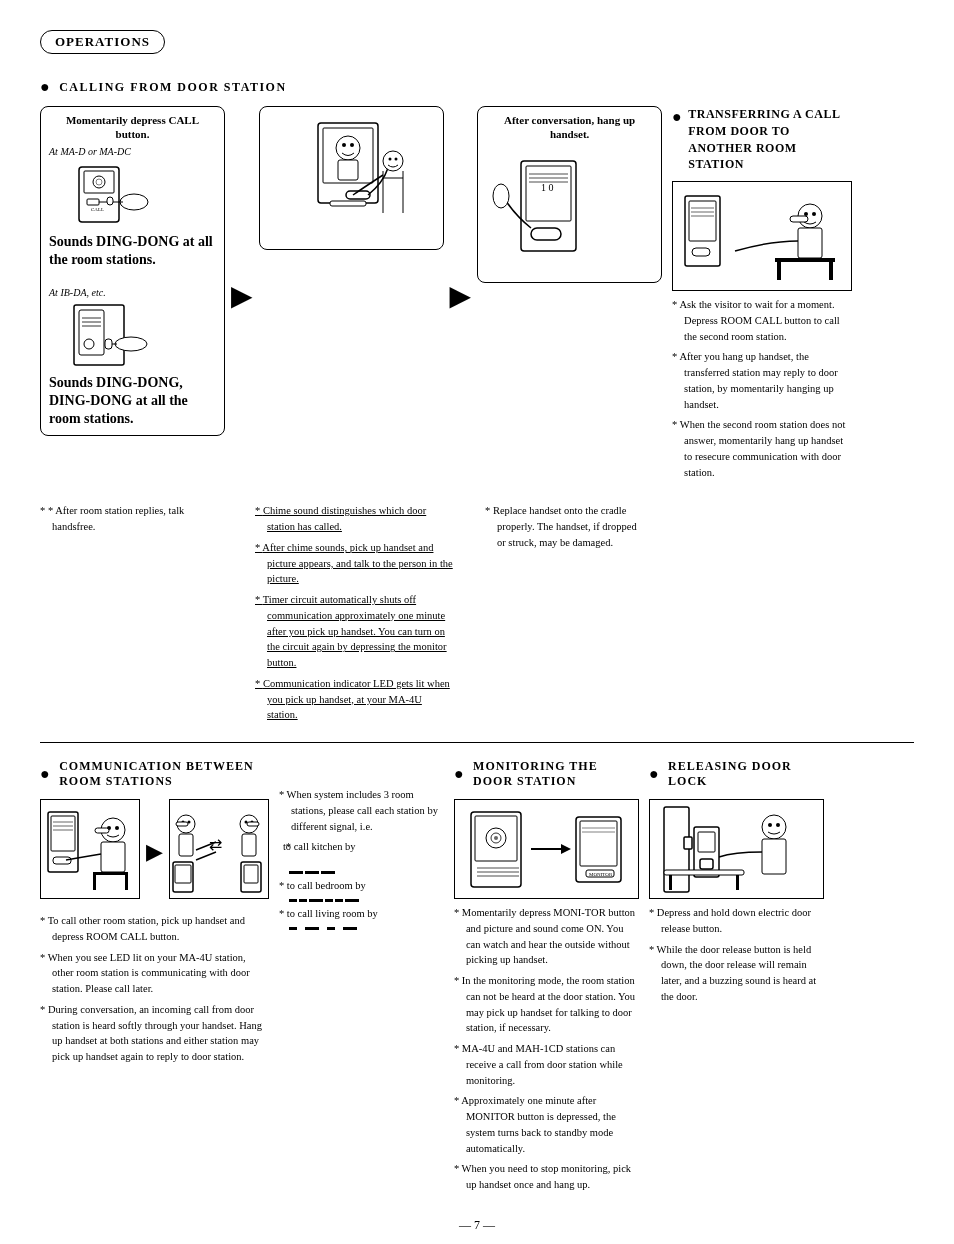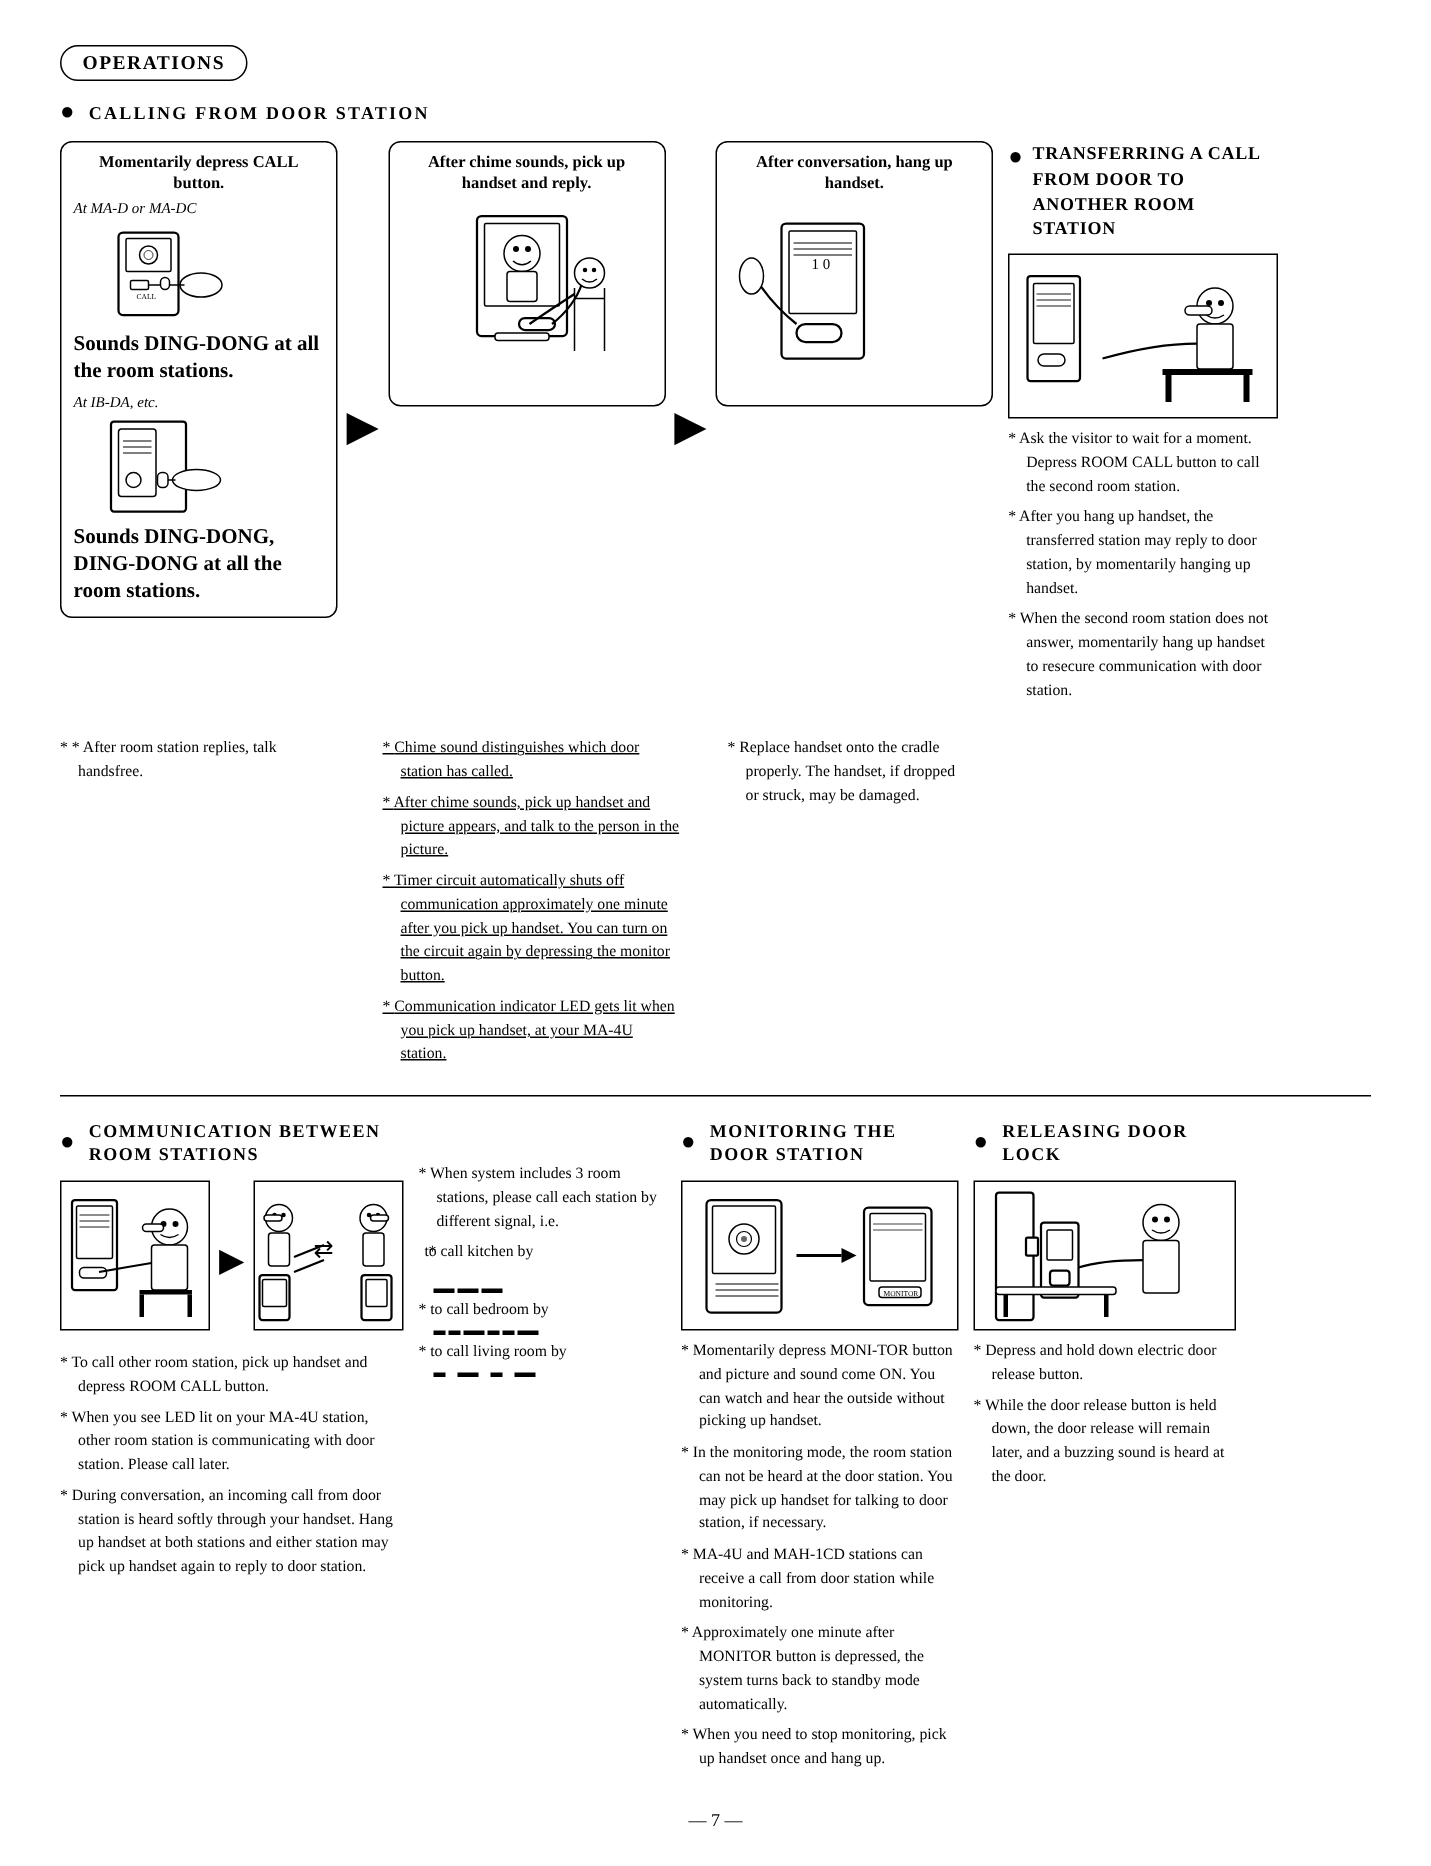--- a/index.html
+++ b/index.html
@@ -15,21 +15,21 @@
 
     
     .operations-header {
       display: inline-block;
       border: 1.5px solid #000;
       border-radius: 12px;
       padding: 3px 14px;
       font-weight: bold;
       font-size: 13px;
       letter-spacing: 1px;
-      margin-bottom: 12px;
+      margin-bottom: 24px;
     }
 
     .section-title {
       font-size: 12px;
       font-weight: bold;
       letter-spacing: 1.5px;
       margin-bottom: 10px;
       display: flex;
       align-items: center;
       gap: 8px;
@@ -175,21 +175,21 @@
       margin-top: 20px;
       font-size: 12px;
     }
 
     
     svg { display: block; }
 
     .two-illust {
       display: flex;
       flex-direction: column;
-      gap: 6px;
+      gap: 18px;
       width: 100%;
     }
 
     .illust-row {
       display: flex;
       flex-direction: column;
       align-items: flex-start;
     }
 
     .divider-line {
@@ -274,21 +274,20 @@
           <rect x="56" y="39" width="7" height="10" rx="3" fill="white" stroke="#000" stroke-width="1"></rect>
         </svg>
         <div class="caption-text">Sounds DING-DONG, DING-DONG at all the room stations.</div>
       </div>
     </div>
   </div>
 
   <div class="arrow-right">▶</div>
 
   <div class="step-box step2">
-    <div class="step-box-label">After chime sounds, pick up handset and reply.</div>
 
     <svg width="160" height="130" viewBox="0 0 160 130">
 
       <rect x="50" y="10" width="60" height="80" rx="3" fill="white" stroke="#000" stroke-width="1.5"></rect>
       <rect x="55" y="15" width="50" height="55" rx="1" fill="white" stroke="#000" stroke-width="1"></rect>
 
       <circle cx="80" cy="35" r="12" fill="white" stroke="#000" stroke-width="1"></circle>
       <circle cx="76" cy="32" r="2" fill="#000"></circle>
       <circle cx="84" cy="32" r="2" fill="#000"></circle>
       <path d="M74 40 Q80 45 86 40" stroke="#000" stroke-width="1" fill="none"></path>

